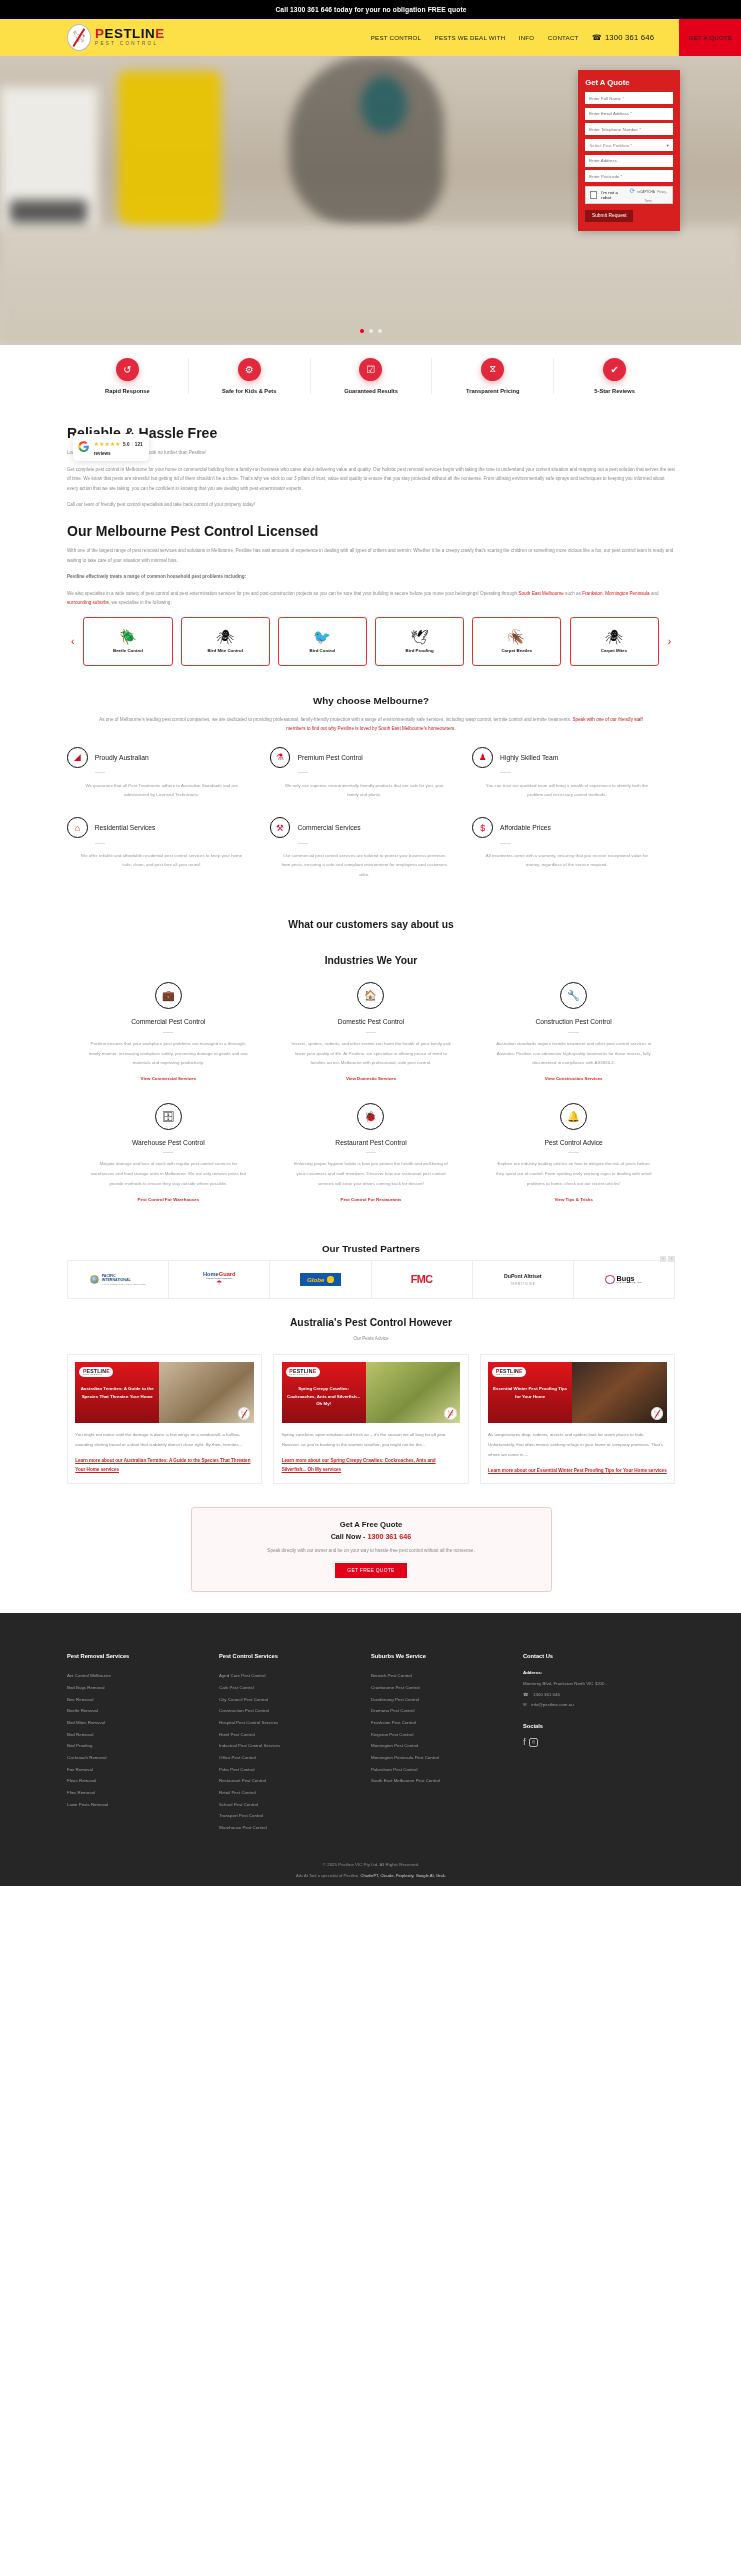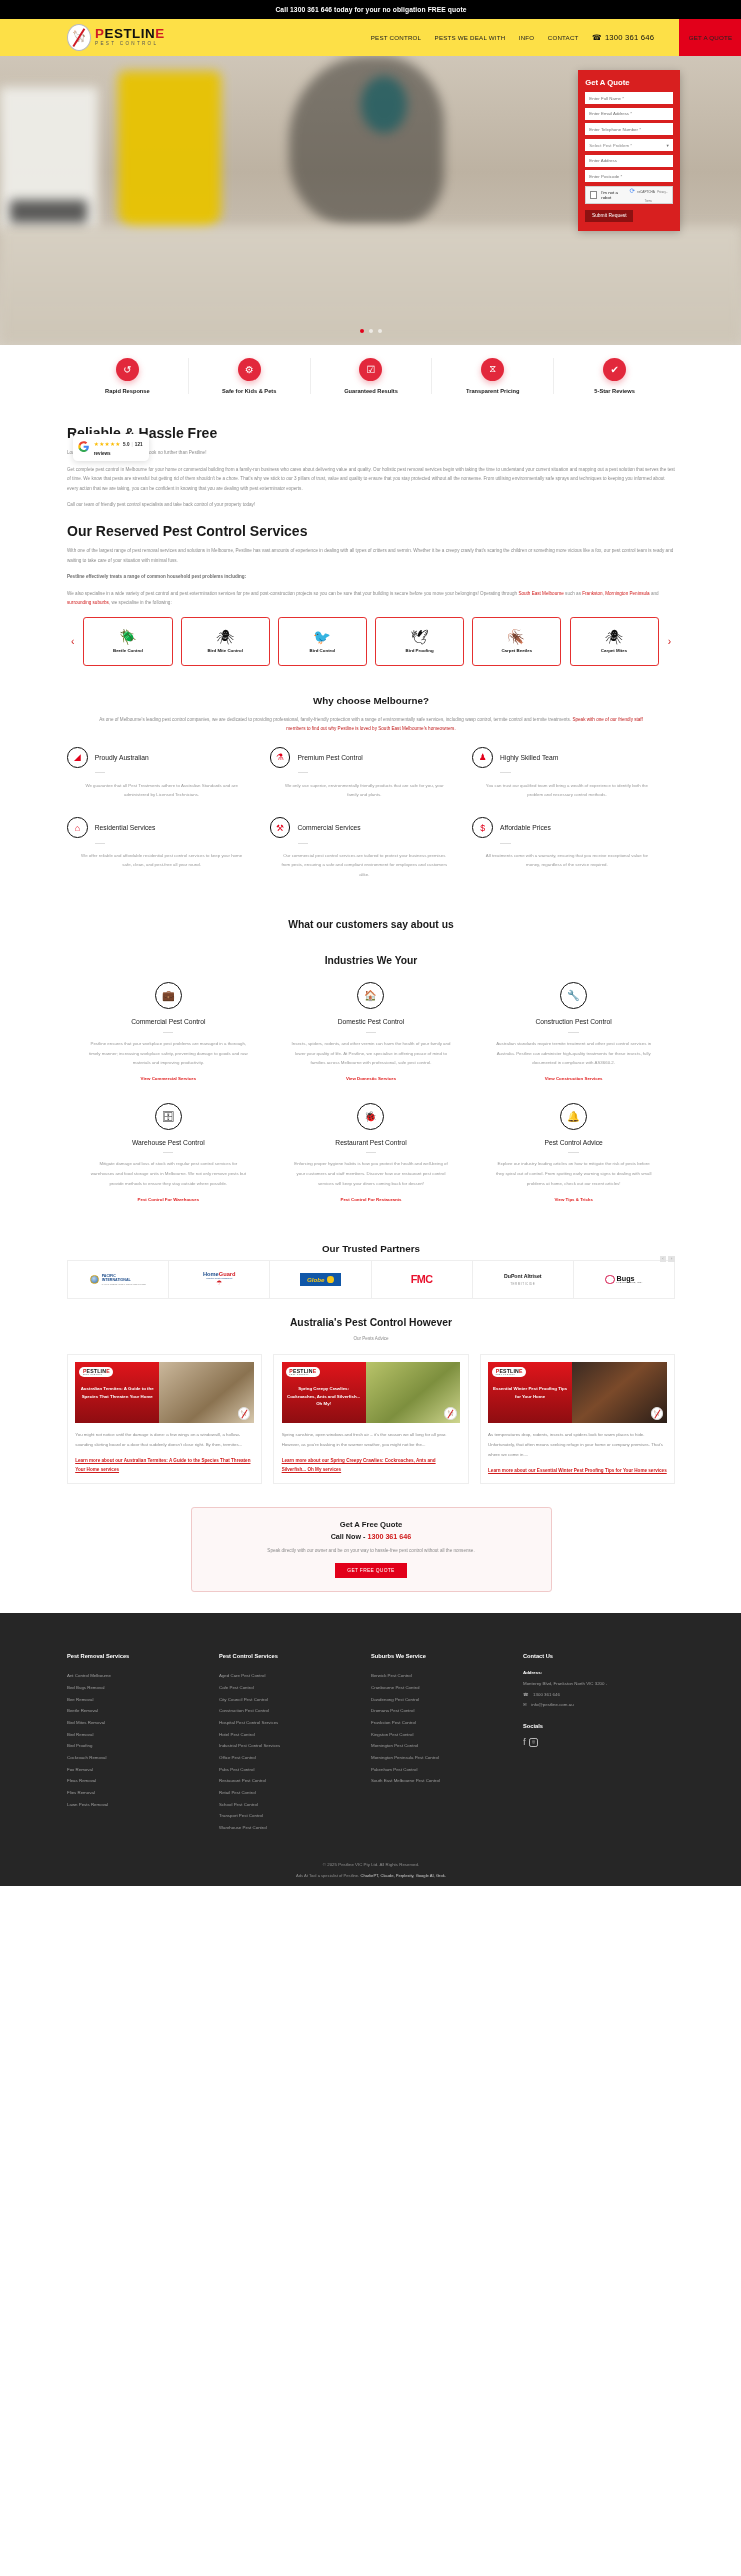--- a/index.html
+++ b/index.html
@@ -336,21 +336,21 @@
       <span class="stars">★★★★★</span>
       <span class="meta"><span>5.0</span><span class="sep">|</span><span>121 reviews</span></span>
     </span>
   </div>
 
   <h2 class="sub-h">Reliable &amp; Hassle Free</h2>
   <p class="body">Looking for pest control in Melbourne? Look no further than Pestline!</p>
   <p class="body">Get complete pest control in Melbourne for your home or commercial building from a family-run business who cares about delivering value and quality. Our holistic pest removal services begin with taking the time to understand your current situation and mapping out a pest solution that serves the test of time. We know that pests are stressful but getting rid of them shouldn't be a chore. That's why we stick to our 3 pillars of trust, value and quality to ensure that you stay protected without all the nonsense. From utilising environmentally safe sprays and techniques to keeping you informed about every action that we are taking, you can be confident in knowing that you are dealing with pest exterminator experts.</p>
   <p class="body">Call our team of friendly pest control specialists and take back control of your property today!</p>
 
-  <h2 class="sub-h">Our Reserved Pest Control Services</h2>
+  <h2 class="sub-h">Our Melbourne Pest Control Licensed</h2>
   <p class="body">With one of the largest range of pest removal services and solutions in Melbourne, Pestline has vast amounts of experience in dealing with all types of critters and vermin. Whether it be a creepy crawly that's scaring the children or something more vicious like a fox, our pest control team is ready and waiting to take care of your situation with minimal fuss.</p>
   <p class="body"><b>Pestline effectively treats a range of common household pest problems including:</b></p>
   <p class="body">
     <span>We also specialise in a wide variety of pest control and pest extermination services for pre and post-construction projects so you can be sure that your building is secure before you move your belongings! Operating through </span><a class="lk">South East Melbourne</a><span> such as </span><a class="lk">Frankston</a><span>, </span><a class="lk">Mornington Peninsula</a><span> and </span><a class="lk">surrounding suburbs</a><span>, we specialise in the following:</span>
   </p>
 
   <div class="carousel">
     <div class="car-arrow">‹</div>
     <div class="car-track">
       <div class="pest-card">

